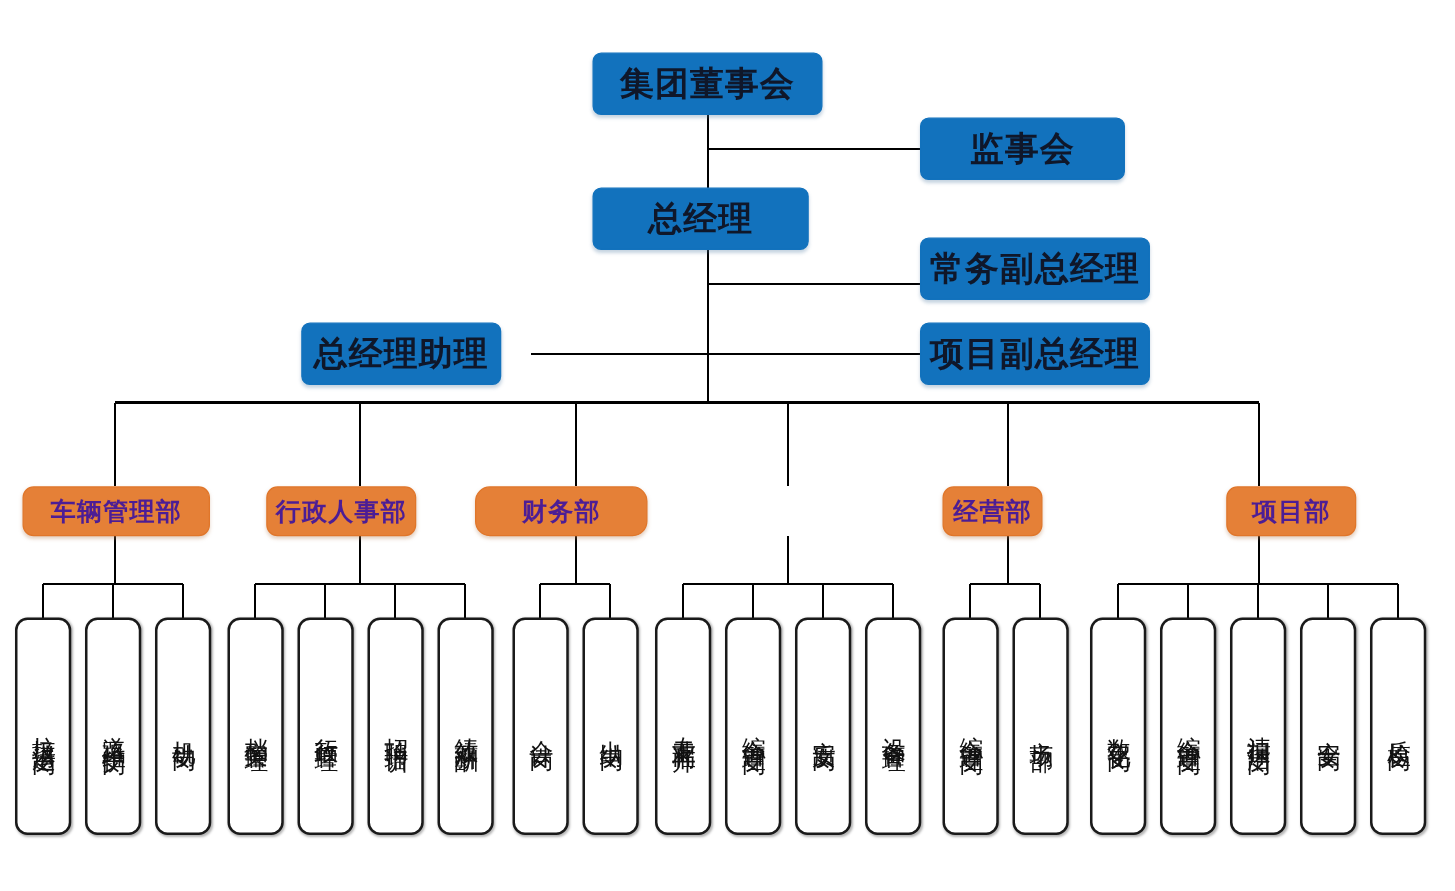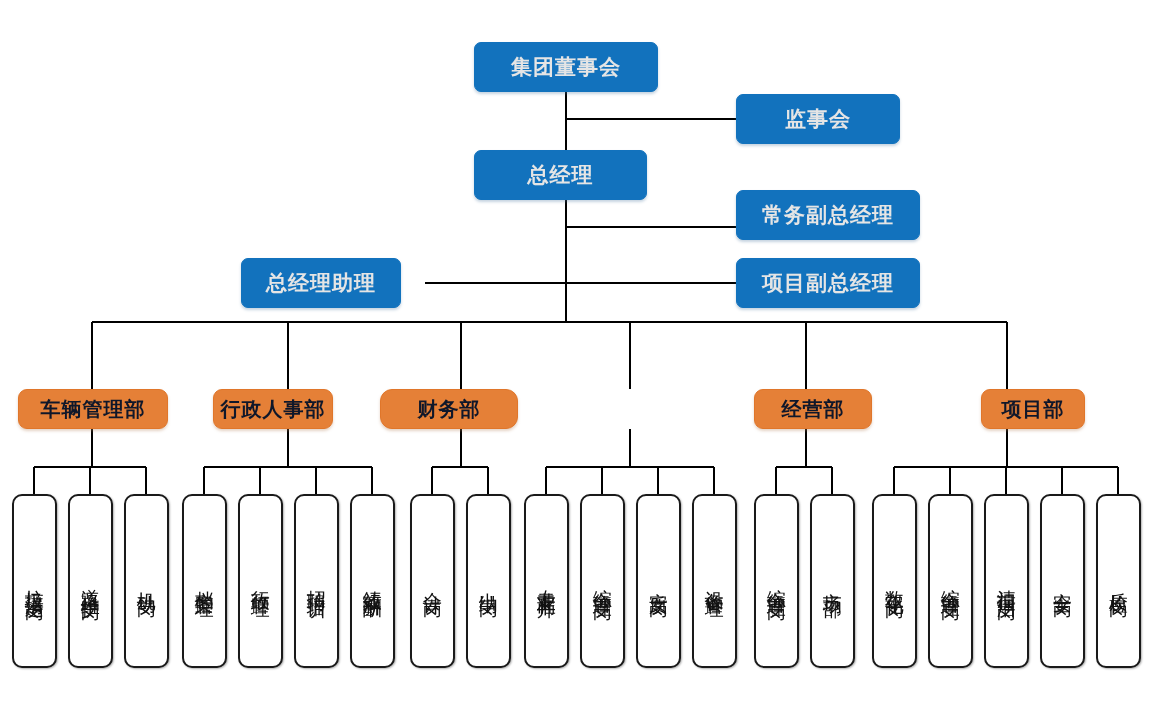--- a/index.html
+++ b/index.html
@@ -3,26 +3,26 @@
 <meta charset="utf-8">
 <style>
   html,body{margin:0;padding:0;background:#ffffff;}
   body{font-family:"Liberation Sans","DejaVu Sans",sans-serif;}
   #canvas{position:relative;width:1164px;height:713px;background:#ffffff;overflow:hidden;}
   #wires{position:absolute;left:0;top:0;width:1164px;height:713px;pointer-events:none;}
 
   .node{position:absolute;box-sizing:border-box;display:flex;align-items:center;justify-content:center;text-align:center;}
 
   .node.blue{
-    background:#1272BD;border:1px solid #1272BD;border-radius:7px;color:#e5e5e5;
-    font-size:21px;font-weight:bold;letter-spacing:1px;
+    background:#1272BD;border:1px solid #1272BD;border-radius:7px;color:#0f172a;
+    font-size:27px;font-weight:bold;letter-spacing:1px;
     box-shadow:0 2px 3px rgba(80,120,160,.33);
   }
   .node.orange{
-    background:#E58037;border:1px solid #E0762A;border-radius:9px;color:#0f172a;
+    background:#E58037;border:1px solid #E0762A;border-radius:9px;color:#4c1d95;
     font-size:20px;font-weight:bold;letter-spacing:1px;
     box-shadow:0 2px 3px rgba(180,130,90,.35);
   }
   .node.leaf{
     background:#ffffff;border:2px solid #1a1a1a;border-radius:10px;color:#111111;
     font-size:19px;font-weight:normal;letter-spacing:3px;
     writing-mode:vertical-rl;text-orientation:upright;
     padding:7px 0;line-height:1.02;
     box-shadow:1px 1px 2px rgba(0,0,0,.30);
   }
@@ -131,21 +131,21 @@
 
   <div class="node orange" style="left:213px;top:389px;width:120px;height:40px;">
     <span>行政人事部</span>
   </div>
 
   <div class="node orange" style="left:380px;top:389px;width:138px;height:40px;border-radius:12px;">
     <span>财务部</span>
   </div>
 
 
-  <div class="node orange" style="left:754px;top:389px;width:118px;height:40px;">
+  <div class="node orange" style="left:754px;top:389px;width:80px;height:40px;">
     <span>经营部</span>
   </div>
 
   <div class="node orange" style="left:981px;top:389px;width:104px;height:40px;">
     <span>项目部</span>
   </div>
 
   <div class="node leaf" style="left:12px;top:494px;width:45px;height:174px;">
     <span class="leaf-txt">垃圾清运岗</span>
   </div>

